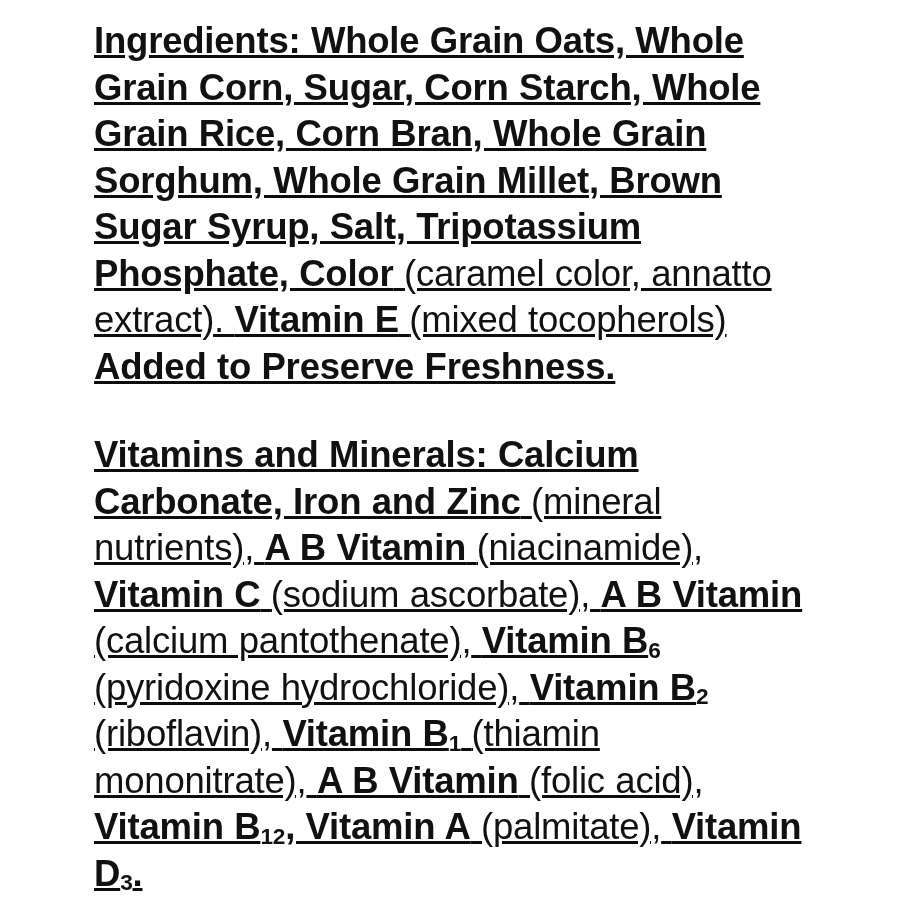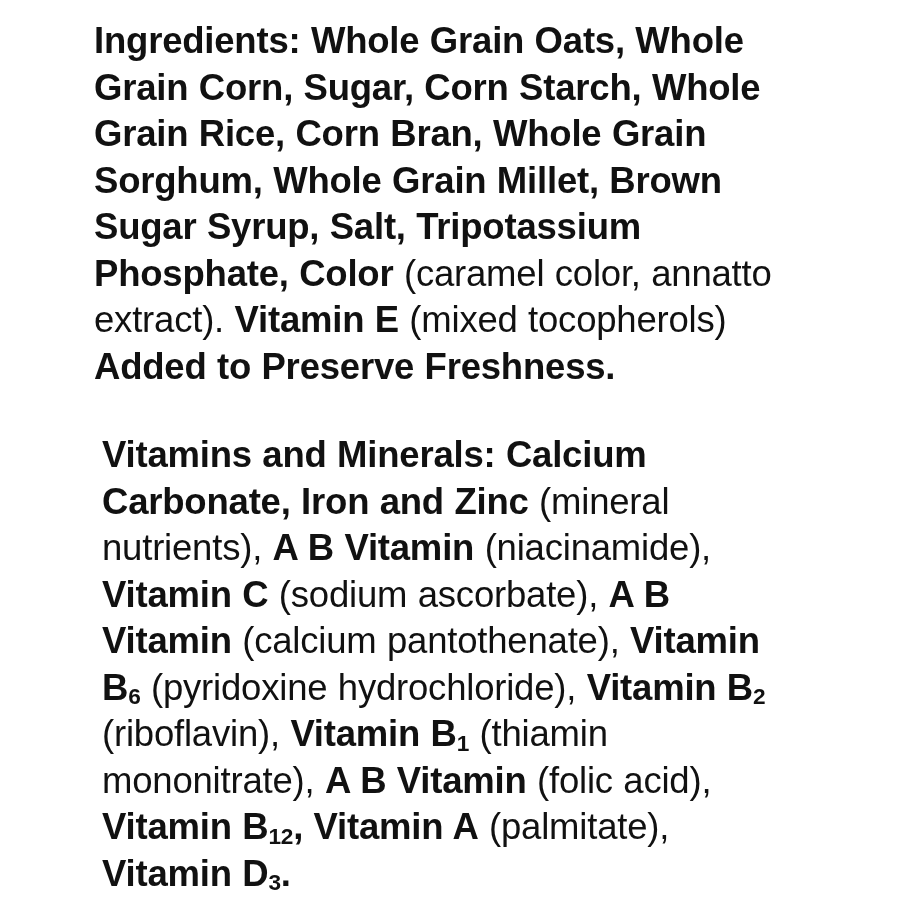--- a/index.html
+++ b/index.html
@@ -13,34 +13,35 @@
     font-family: "Liberation Sans", sans-serif;
     color: #0d0d0d;
     overflow: hidden;
   }
   .label-panel {
     box-sizing: border-box;
     width: 900px;
     height: 900px;
     padding: 18px 92px 0 94px;
     background: #ffffff;
+    text-decoration: underline;
   }
   .para {
     font-size: 36.5px;
     line-height: 46.5px;
     letter-spacing: -0.2px;
     word-spacing: 0.5px;
     text-align: left;
     color: #111111;
   }
   .para.ingredients {
     margin: 0 0 42px 0;
   }
   .para.vitamins {
-    margin: 8px;
+    margin: 0;
   }
   .b {
     font-weight: 700;
   }
   .n {
     font-weight: 400;
   }
   sub {
     font-size: 0.62em;
     vertical-align: baseline;

